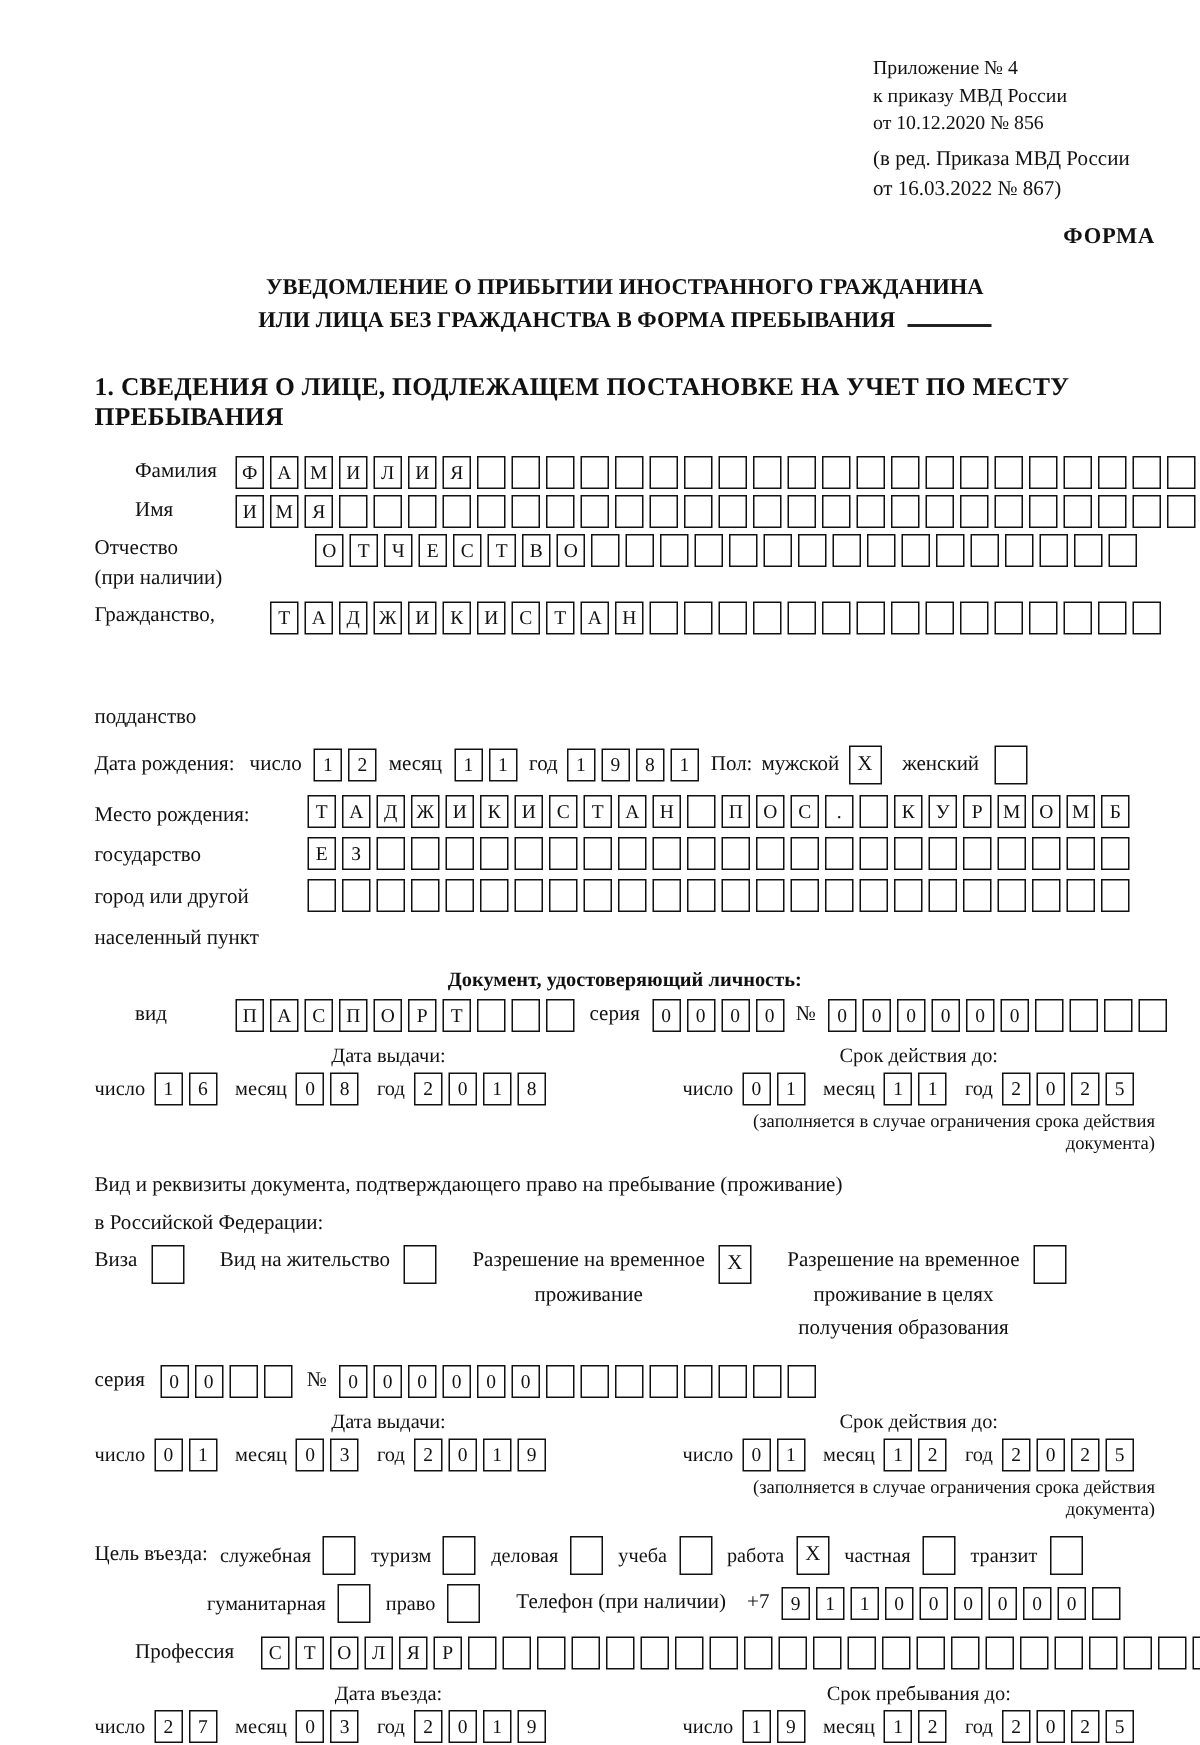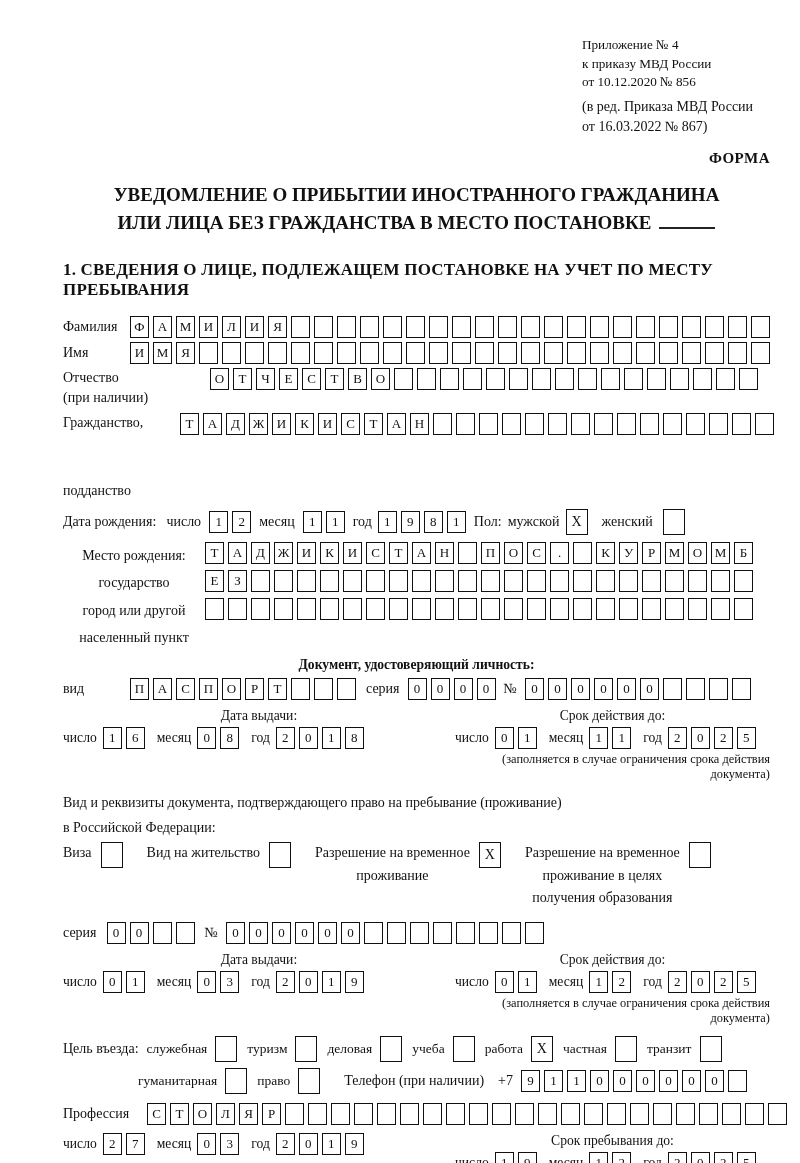--- a/index.html
+++ b/index.html
@@ -6,29 +6,29 @@
   html,body { background:#ffffff; }
   body {
     width:800px; height:1163px; overflow:hidden;
     font-family:"Liberation Serif","DejaVu Serif",serif;
     color:#111; padding:36px 30px 0 63px; position:relative;
   }
   .doc-ref { margin-left:auto; width:188px; font-size:13.2px; line-height:1.42; }
   .doc-ref .small { font-size:14px; }
   .doc-ref .gap-top { margin-top:5px; }
   .forma { margin-top:13px; text-align:right; font-weight:bold; font-size:15px; letter-spacing:.5px; }
-  .title { margin-top:14px; text-align:center; font-weight:bold; font-size:19px; line-height:1.5; }
+  .title { margin-top:14px; text-align:center; font-weight:bold; font-size:15px; line-height:1.5; }
   .blank-line { display:inline-block; width:56px; border-bottom:2px solid #222; height:14px; margin-left:8px; vertical-align:baseline; }
   .sec-heading { margin-top:22px; font-weight:bold; font-size:17px; letter-spacing:.2px; }
 
   .row { display:flex; align-items:center; margin-top:4px; }
   .row-top { align-items:flex-start; }
   .lbl { font-size:14px; flex:0 0 auto; }
   .lbl-col { display:flex; flex-direction:column; flex:0 0 auto; font-size:14px; line-height:1.45; }
-  .w67  { width:67px; }
+  .w67  { width:67px;margin-left:27px; }
   .w117 { width:117px;gap:48px; }
   .w142 { width:142px; }
   .w147 { width:147px; }
   .w122 { width:122px; }
 
   .cells { display:inline-flex; gap:4px; flex:0 0 auto; }
   .cell {
     flex:0 0 auto; width:19px; height:22px; border:1.5px solid #111;
     display:inline-flex; align-items:center; justify-content:center;
     font-size:13px; background:#fff;
@@ -67,21 +67,21 @@
   <div>к приказу МВД России</div>
   <div>от 10.12.2020 № 856</div>
   <div class="small gap-top">(в ред. Приказа МВД России</div>
   <div class="small">от 16.03.2022 № 867)</div>
 </div>
 
 <div class="forma">ФОРМА</div>
 
 <div class="title">
   <div>УВЕДОМЛЕНИЕ О ПРИБЫТИИ ИНОСТРАННОГО ГРАЖДАНИНА</div>
-  <div><span>ИЛИ ЛИЦА БЕЗ ГРАЖДАНСТВА В МЕСТО ПОСТАНОВКЕ</span><span class="blank-line"></span></div>
+  <div><span>ИЛИ ЛИЦА БЕЗ ГРАЖДАНСТВА В ФОРМА ПРЕБЫВАНИЯ</span><span class="blank-line"></span></div>
 </div>
 
 <div class="sec-heading">1. СВЕДЕНИЯ О ЛИЦЕ, ПОДЛЕЖАЩЕМ ПОСТАНОВКЕ НА УЧЕТ ПО МЕСТУ ПРЕБЫВАНИЯ</div>
 
 <div class="row" style="margin-top:16px;">
   <span class="lbl w67">Фамилия</span>
   <span class="cells">
       <span class="cell">Ф</span>
       <span class="cell">А</span>
       <span class="cell">М</span>
@@ -239,21 +239,21 @@
   <span class="cells lg ml6">
       <span class="cell cell-lg">X</span>
     </span>
   <span class="lbl ml14">женский</span>
   <span class="cells lg ml10">
       <span class="cell cell-lg"></span>
     </span>
 </div>
 
 <div class="row row-top" style="margin-top:7px;">
-  <span class="lbl-col w142" style="line-height:1.95;text-align:center;">
+  <span class="lbl-col w142" style="line-height:1.95;">
     <span>Место рождения:</span>
     <span>государство</span>
     <span>город или другой</span>
     <span>населенный пункт</span>
   </span>
   <span class="stack" style="gap:6px;">
     <span class="cells">
         <span class="cell">Т</span>
         <span class="cell">А</span>
         <span class="cell">Д</span>
@@ -620,20 +620,21 @@
       <span class="cell"></span>
       <span class="cell"></span>
       <span class="cell"></span>
       <span class="cell"></span>
       <span class="cell"></span>
     </span>
 </div>
 
 <div class="dates">
   <div class="dates-col left">
+    <div class="dates-head">Дата въезда:</div>
     <div class="date-fields">
       <span>число</span>
       <span class="cells">
           <span class="cell">2</span>
           <span class="cell">7</span>
         </span>
       <span class="dfl">месяц</span>
       <span class="cells">
           <span class="cell">0</span>
           <span class="cell">3</span>

